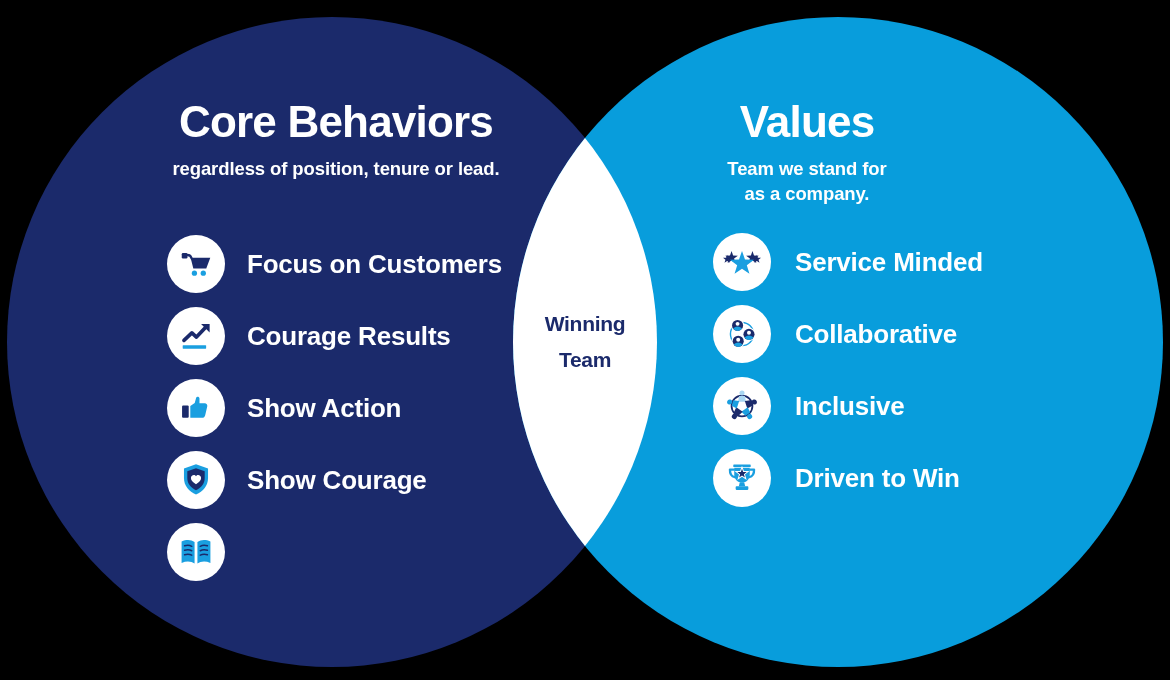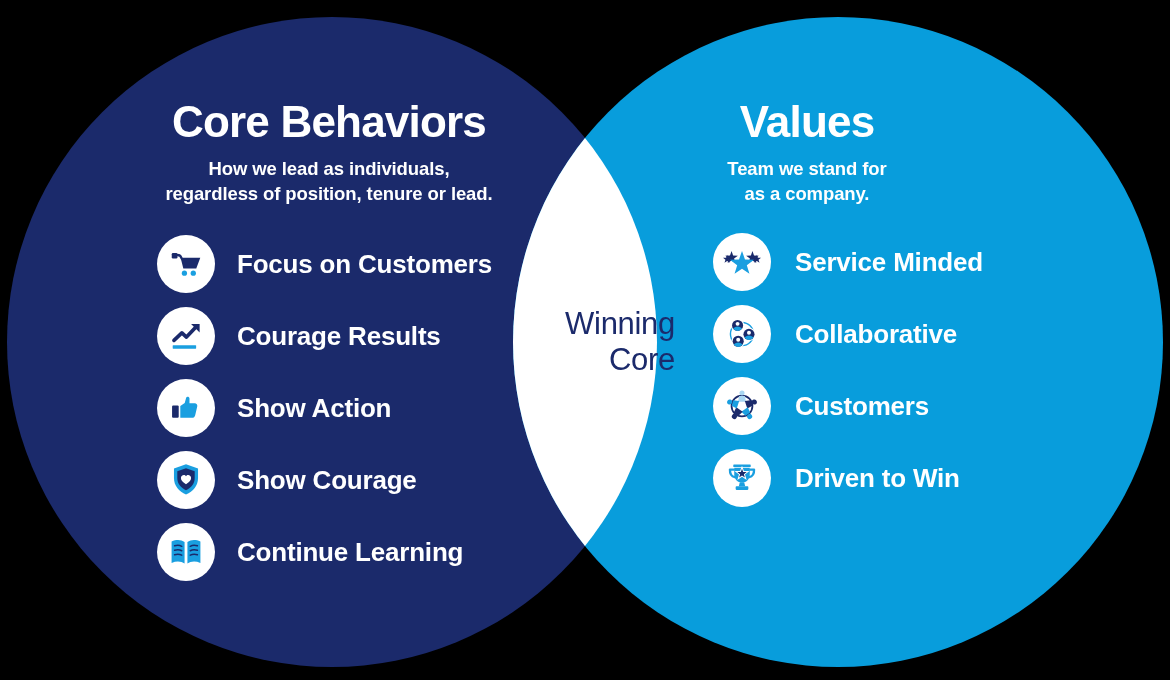--- a/index.html
+++ b/index.html
@@ -10,38 +10,38 @@
   html,body{margin:0;padding:0}
   body{
     background:var(--background);
     font-family:"Liberation Sans","DejaVu Sans",sans-serif;
     width:1170px;height:680px;overflow:hidden;
   }
   .canvas{position:relative;width:1170px;height:680px;background:var(--background)}
   .venn-svg{position:absolute;left:0;top:0;width:1170px;height:680px}
 
   .circle-header{position:absolute;text-align:center;color:#fff}
-  .circle-header.left{left:89px;top:97px;width:480px}
+  .circle-header.left{left:96px;top:97px;width:480px}
   .circle-header.right{left:607px;top:97px;width:400px}
   .circle-title{font-size:44px;line-height:50px;font-weight:bold;letter-spacing:-0.8px}
   .circle-subtitle{margin-top:9px;font-size:18.5px;line-height:25px;font-weight:bold;letter-spacing:-0.1px}
 
   ul.items{position:absolute;list-style:none;margin:0;padding:0}
-  ul.items.left{left:157px;top:235px}
+  ul.items.left{left:167px;top:235px}
   ul.items.right{left:713px;top:233px}
   ul.items li{display:flex;align-items:center;height:58px;margin-bottom:14px}
   .badge{flex:none;width:58px;height:58px;border-radius:50%;background:#fff;
          display:flex;align-items:center;justify-content:center}
   .badge svg{width:38px;height:38px;display:block}
   .item-label{margin-left:22px;color:#fff;font-size:26px;font-weight:bold;
               letter-spacing:-0.2px;white-space:nowrap}
   ul.items.right .item-label{margin-left:24px}
 
-  .overlap-label{position:absolute;left:495px;top:306px;width:180px;text-align:right;
-                 color:var(--navy);font-size:31px;line-height:36px;font-weight:normal;
+  .overlap-label{position:absolute;left:495px;top:306px;width:180px;text-align:center;
+                 color:var(--navy);font-size:21px;line-height:36px;font-weight:bold;
                  letter-spacing:-0.3px}
 
   
   .f-navy{fill:var(--navy)} .f-cyan{fill:var(--icon-cyan)} .f-white{fill:#fff}
   .f-pale{fill:var(--pale-blue)} .f-blue{fill:var(--bright-blue)}
   .s-navy{stroke:var(--navy)} .s-cyan{stroke:var(--icon-cyan)}
   .nf{fill:none} .rl{stroke-linecap:round;stroke-linejoin:round}
 </style>
 </head>
 <body>
@@ -55,21 +55,20 @@
         </clipPath>
     </defs>
     <circle cx="332" cy="342" r="325" class="f-navy"></circle>
     <circle cx="838" cy="342" r="325" class="f-blue"></circle>
     <circle cx="838" cy="342" r="325" fill="#ffffff" clip-path="url(#clipLeft)"></circle>
   </svg>
 
   <div class="circle-header left">
     <div class="circle-title">Core Behaviors</div>
     <div class="circle-subtitle">
-      <div>How we lead as individuals,</div>
       <div>regardless of position, tenure or lead.</div>
     </div>
   </div>
 
   <div class="circle-header right">
     <div class="circle-title">Values</div>
     <div class="circle-subtitle">
       <div>Team we stand for</div>
       <div>as a company.</div>
     </div>
@@ -123,21 +122,20 @@
     </li>
 
     <li>
       <span class="badge">
         <svg viewBox="0 0 24 24">
           <path d="M2.9 5.3 C6 3.9 9 4.1 11.1 5.7 V19.3 C9 17.8 6 17.6 2.9 18.9 z" class="f-cyan"></path>
           <path d="M21.1 5.3 C18 3.9 15 4.1 12.9 5.7 V19.3 C15 17.8 18 17.6 21.1 18.9 z" class="f-cyan"></path>
           <path d="M4.8 8.1 C6.5 7.6 8 7.7 9.3 8.4 M4.8 10.9 C6.5 10.4 8 10.5 9.3 11.2 M4.8 13.7 C6.5 13.2 8 13.3 9.3 14 M14.7 8.4 C16 7.7 17.5 7.6 19.2 8.1 M14.7 11.2 C16 10.5 17.5 10.4 19.2 10.9 M14.7 14 C16 13.3 17.5 13.2 19.2 13.7" class="nf s-navy rl" stroke-width="0.95"></path>
         </svg>
       </span>
-      <span class="item-label">Continue Learning</span>
     </li>
   </ul>
 
   <ul class="items right">
 
     <li>
       <span class="badge">
         <svg viewBox="0 0 24 24">
           <polygon points="0,-10 2.35,-3.24 9.51,-3.09 3.8,1.24 5.88,8.09 0,4 -5.88,8.09 -3.8,1.24 -9.51,-3.09 -2.35,-3.24" transform="translate(2.6,10.2) scale(0.28)" class="f-navy"></polygon>
           <polygon points="0,-10 2.35,-3.24 9.51,-3.09 3.8,1.24 5.88,8.09 0,4 -5.88,8.09 -3.8,1.24 -9.51,-3.09 -2.35,-3.24" transform="translate(5.4,9.3) scale(0.42)" class="f-navy"></polygon>
@@ -195,21 +193,21 @@
           <g transform="translate(12,12) rotate(216)">
               <circle cy="-8.2" r="1.6" class="f-navy"></circle>
               <path d="M-1.8 -6.3 H1.8 L2.5 -2.7 H-2.5 Z" class="f-navy"></path>
             </g>
           <g transform="translate(12,12) rotate(288)">
               <circle cy="-8.2" r="1.6" class="f-cyan"></circle>
               <path d="M-1.8 -6.3 H1.8 L2.5 -2.7 H-2.5 Z" class="f-cyan"></path>
             </g>
         </svg>
       </span>
-      <span class="item-label">Customers</span>
+      <span class="item-label">Inclusive</span>
     </li>
 
 
     <li>
       <span class="badge">
         <svg viewBox="0 0 24 24">
           <path d="M6.8 6.7 H4.4 c-0.1 2.7 1.1 4.4 3.1 4.8" class="nf s-cyan rl" stroke-width="1.5"></path>
           <path d="M17.2 6.7 h2.4 c0.1 2.7 -1.1 4.4 -3.1 4.8" class="nf s-cyan rl" stroke-width="1.5"></path>
           <rect x="6.5" y="3.4" width="11" height="1.7" rx="0.4" class="f-cyan"></rect>
           <path d="M7.1 5.6 h9.8 v4.1 c0 3.1 -2 5.2 -4.9 5.2 s-4.9 -2.1 -4.9 -5.2 z" class="f-cyan"></path>
@@ -218,16 +216,16 @@
           <polygon points="0,-10 2.35,-3.24 9.51,-3.09 3.8,1.24 5.88,8.09 0,4 -5.88,8.09 -3.8,1.24 -9.51,-3.09 -2.35,-3.24" transform="translate(12,9.2) scale(0.50)" class="f-white"></polygon>
           <polygon points="0,-10 2.35,-3.24 9.51,-3.09 3.8,1.24 5.88,8.09 0,4 -5.88,8.09 -3.8,1.24 -9.51,-3.09 -2.35,-3.24" transform="translate(12,9.2) scale(0.31)" class="f-navy"></polygon>
         </svg>
       </span>
       <span class="item-label">Driven to Win</span>
     </li>
   </ul>
 
   <div class="overlap-label">
     <div>Winning</div>
-    <div>Core</div>
+    <div>Team</div>
   </div>
 
 </div>
 
 </body></html>

